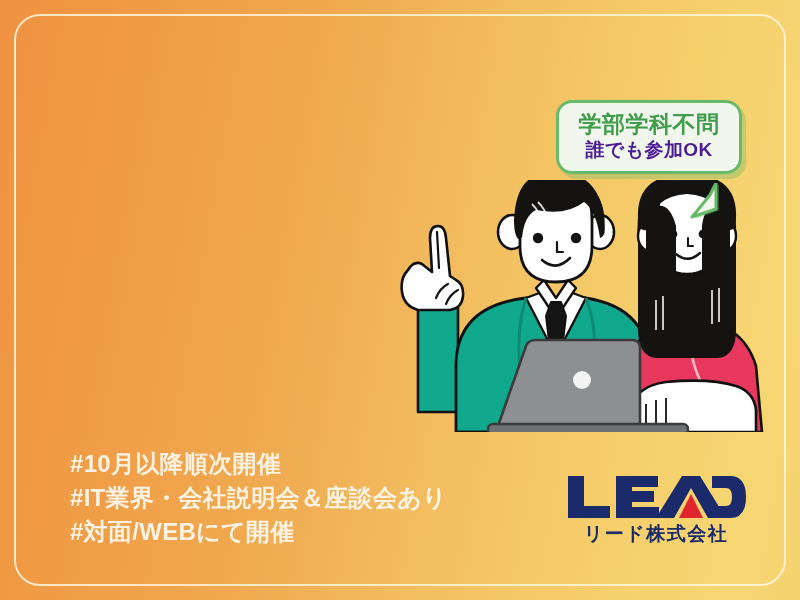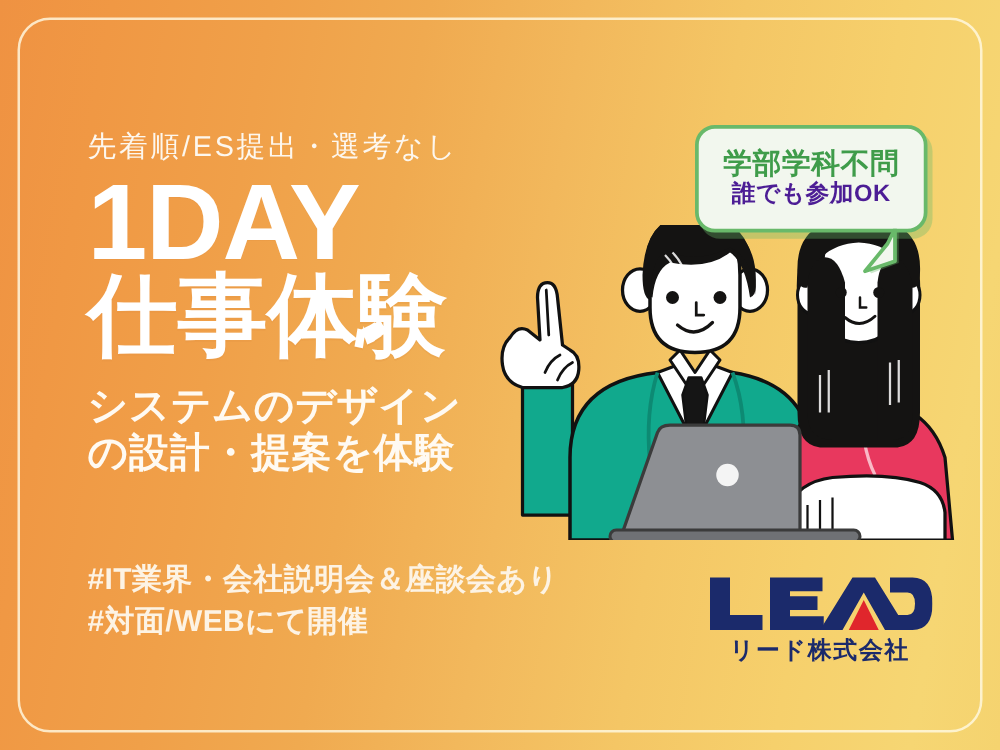--- a/index.html
+++ b/index.html
@@ -97,21 +97,21 @@
     white-space: nowrap;
     letter-spacing: 0.3px;
   }
 
   
   #speech-bubble {
     position: absolute;
     left: 556px;
     top: 100px;
     width: 186px;
-    height: 86px;
+    height: 74px;
     background: #f2f7ee;
     border: 3px solid #69b96a;
     border-radius: 16px;
     box-sizing: border-box;
     box-shadow: 4px 5px 0 rgba(105,185,106,0.35);
     display: flex;
     flex-direction: column;
     align-items: center;
     justify-content: center;
   }
@@ -146,52 +146,44 @@
     left: 370px;
     top: 180px;
     width: 430px;
     height: 260px;
   }
 
   
   #logo-block {
     position: absolute;
     left: 566px;
-    top: 458px;
+    top: 472px;
     width: 180px;
   }
   #logo-mark { display: block; }
   #logo-sub {
     color: #1b2a6b;
     font-size: 19px;
     font-weight: 800;
     letter-spacing: 1.5px;
     text-align: center;
     margin-top: 1px;
     white-space: nowrap;
   }
 </style>
 </head>
 <body>
 
 <div id="poster">
 
   <div id="inset-border"></div>
 
-  <div id="left-col">
-    <p class="eyebrow">先着順/ES提出・選考なし</p>
-    <p class="bigline" id="title-1day">1DAY</p>
-    <p class="bigline" id="title-jp">仕事体験</p>
-    <div id="sub-block">
-      <p class="subline">システムのデザイン</p>
-      <p class="subline">の設計・提案を体験</p>
-    </div>
-  </div>
 
   <div id="hashtags">
+    <p class="hashline">#10月以降順次開催</p>
     <p class="hashline">#IT業界・会社説明会＆座談会あり</p>
     <p class="hashline">#対面/WEBにて開催</p>
   </div>
 
   <svg id="illustration" viewBox="0 0 430 260">
     <defs>
       <clipPath id="cutline">
         <rect x="0" y="0" width="430" height="252"></rect>
       </clipPath>
     </defs>

